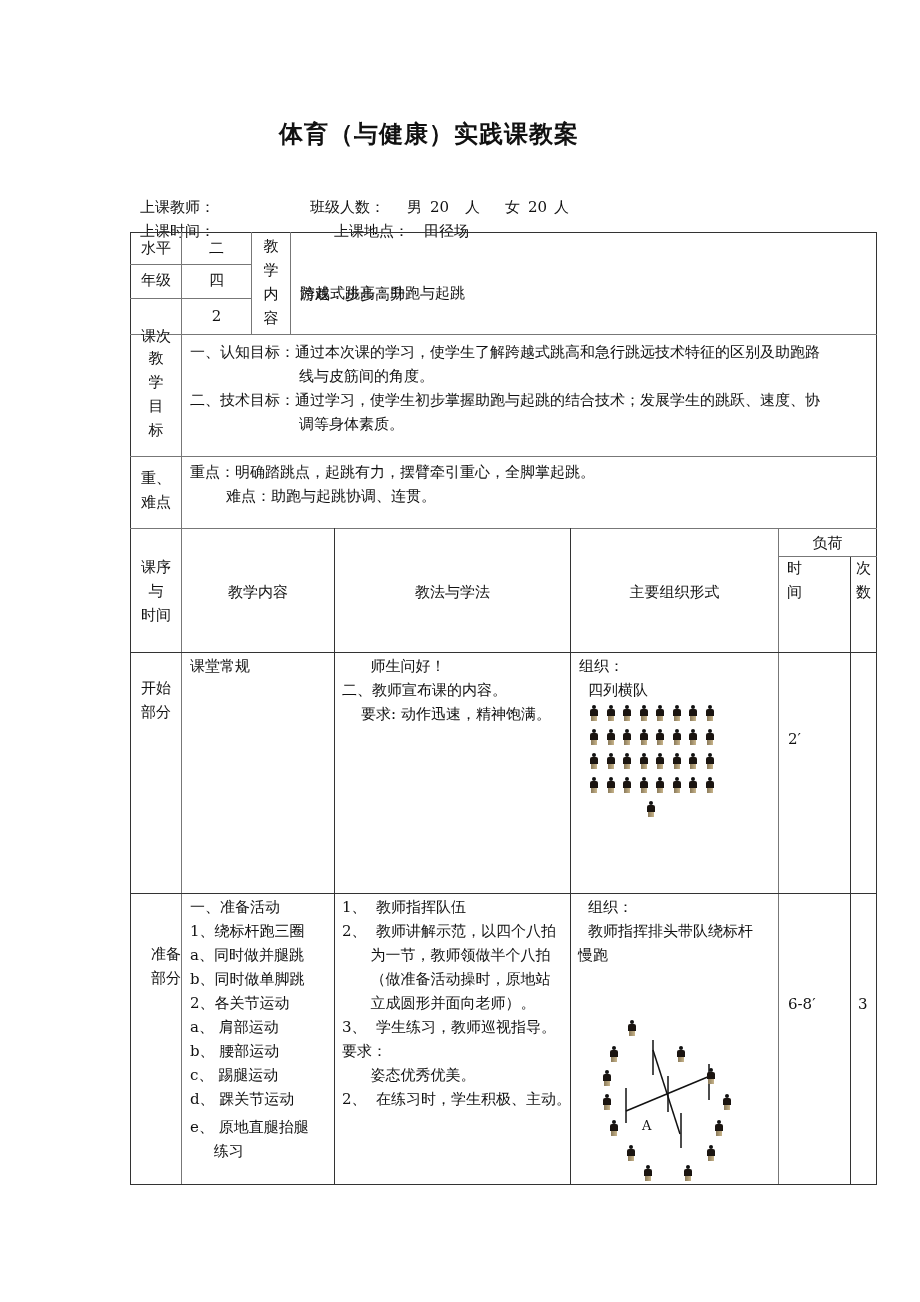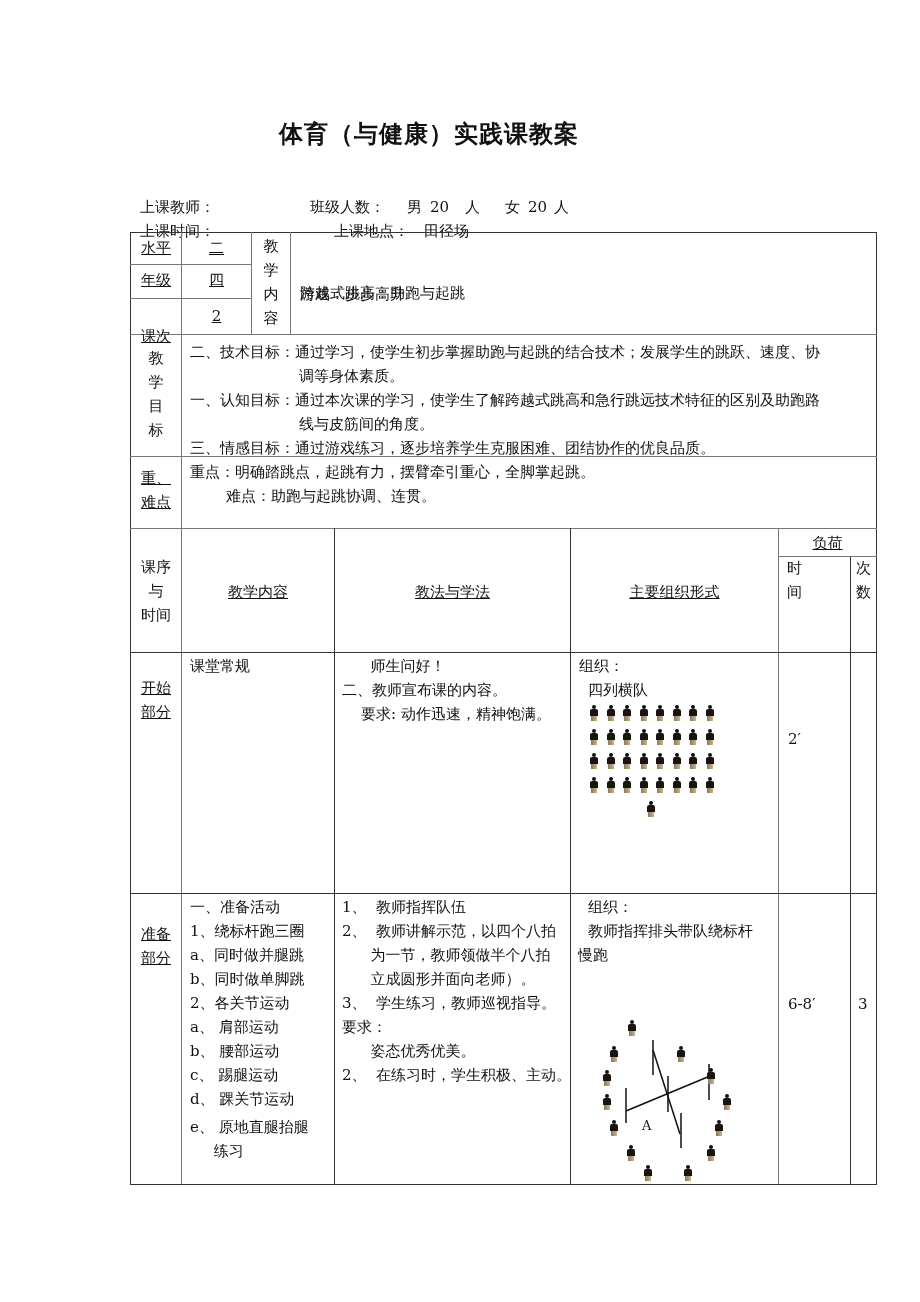--- a/index.html
+++ b/index.html
@@ -13,21 +13,21 @@
     left: 0; width: 858px; top: 118px; text-align: center;
     font-family: "DejaVu Sans", "Liberation Sans", sans-serif;
     font-weight: bold; font-size: 24px; letter-spacing: 1px;
   }
   .meta { font-size: 15px; white-space: pre; margin-top: 36px; }
   .hl { position: absolute; height: 0; border-top: 1px solid #333; }
   .vl { position: absolute; width: 0; border-left: 1px solid #333; }
   .hl.thin { border-top-color: #777; }
   .vl.thin { border-left-color: #777; }
   .cell { position: absolute; font-size: 15px; line-height: 24px; }
-  .center { text-align: center; text-decoration: underline; }
+  .center { text-align: center; }
   .vert { text-align: center; line-height: 24px; }
   .line { display: block; white-space: pre; }
   .person {
     position: absolute; width: 10px; height: 16px;
   }
   .person .head {
     position: absolute; left: 3px; top: 0; width: 4px; height: 4px; border-radius: 50%; background: #111;
   }
   .person .body {
     position: absolute; left: 1px; top: 4px; width: 8px; height: 7px; background: #1a1410; border-radius: 2px 2px 0 0;
@@ -105,29 +105,26 @@
 <div class="cell" style="left:300px; top:282px;">游戏：步步高升</div>
 
 <div class="cell vert" style="left:131px; width:50px; top:346px;">
   <span class="line">教</span>
   <span class="line">学</span>
   <span class="line">目</span>
   <span class="line">标</span>
 </div>
 <div class="cell" style="left:190px; top:340px; width:686px;">
   <div>
-    <span>二、技术目标：</span><span>通过学习，使学生初步掌握助跑与起跳的结合技术；发展学生的跳跃、速度、协</span>
-    <div style="padding-left:109px;">调等身体素质。</div>
-  </div>
-  <div>
     <span>一、认知目标：</span><span>通过本次课的学习，使学生了解跨越式跳高和急行跳远技术特征的区别及助跑路</span>
     <div style="padding-left:109px;">线与皮筋间的角度。</div>
   </div>
   <div>
-    <span>三、情感目标：</span><span>通过游戏练习，逐步培养学生克服困难、团结协作的优良品质。</span>
+    <span>二、技术目标：</span><span>通过学习，使学生初步掌握助跑与起跳的结合技术；发展学生的跳跃、速度、协</span>
+    <div style="padding-left:109px;">调等身体素质。</div>
   </div>
 </div>
 
 <div class="cell center" style="left:131px; width:50px; top:466px;">
   <span class="line">重、</span>
   <span class="line">难点</span>
 </div>
 <div class="cell" style="left:190px; top:460px;">重点：明确踏跳点，起跳有力，摆臂牵引重心，全脚掌起跳。</div>
 <div class="cell" style="left:190px; top:484px;margin-left:36px;">难点：助跑与起跳协调、连贯。</div>
 
@@ -325,21 +322,21 @@
     </div>
     <div class="person" style="left: 646px; top: 801px;">
       <div class="head"></div>
       <div class="body"></div>
       <div class="legs"></div>
     </div>
   </div>
 
 <div class="cell" style="left:788px; top:727px;">2′</div>
 
-<div class="cell center" style="left:131px; width:50px; top:922px;">
+<div class="cell center" style="left:131px; width:50px; top:942px;text-align:right;">
   <span class="line">准备</span>
   <span class="line">部分</span>
 </div>
 <div class="cell" style="left:190px; top:895px;">
   <span class="line">一、准备活动</span>
   <span class="line">1、绕标杆跑三圈</span>
   <span class="line">a、同时做并腿跳</span>
   <span class="line">b、同时做单脚跳</span>
   <span class="line">2、各关节运动</span>
   <span class="line">a、 肩部运动</span>
@@ -347,20 +344,21 @@
   <span class="line">c、 踢腿运动</span>
   <span class="line">d、 踝关节运动</span>
   <span class="line" style="margin-top:4px;">e、 原地直腿抬腿</span>
   <span class="line">     练习</span>
 </div>
 <div class="cell" style="left:342px; top:895px;">
   <span class="line"></span>
   <span class="line">1、  教师指挥队伍</span>
   <span class="line">2、  教师讲解示范，以四个八拍</span>
   <span class="line">      为一节，教师领做半个八拍</span>
+  <span class="line">      （做准备活动操时，原地站</span>
   <span class="line">      立成圆形并面向老师）。</span>
   <span class="line">3、  学生练习，教师巡视指导。</span>
   <span class="line">要求：</span>
   <span class="line">      姿态优秀优美。</span>
   <span class="line">2、  在练习时，学生积极、主动。</span>
 </div>
 <div class="cell" style="left:588px; top:895px;">组织：</div>
 <div class="cell" style="left:588px; top:919px;">教师指挥排头带队绕标杆</div>
 <div class="cell" style="left:578px; top:943px;">慢跑</div>
 

